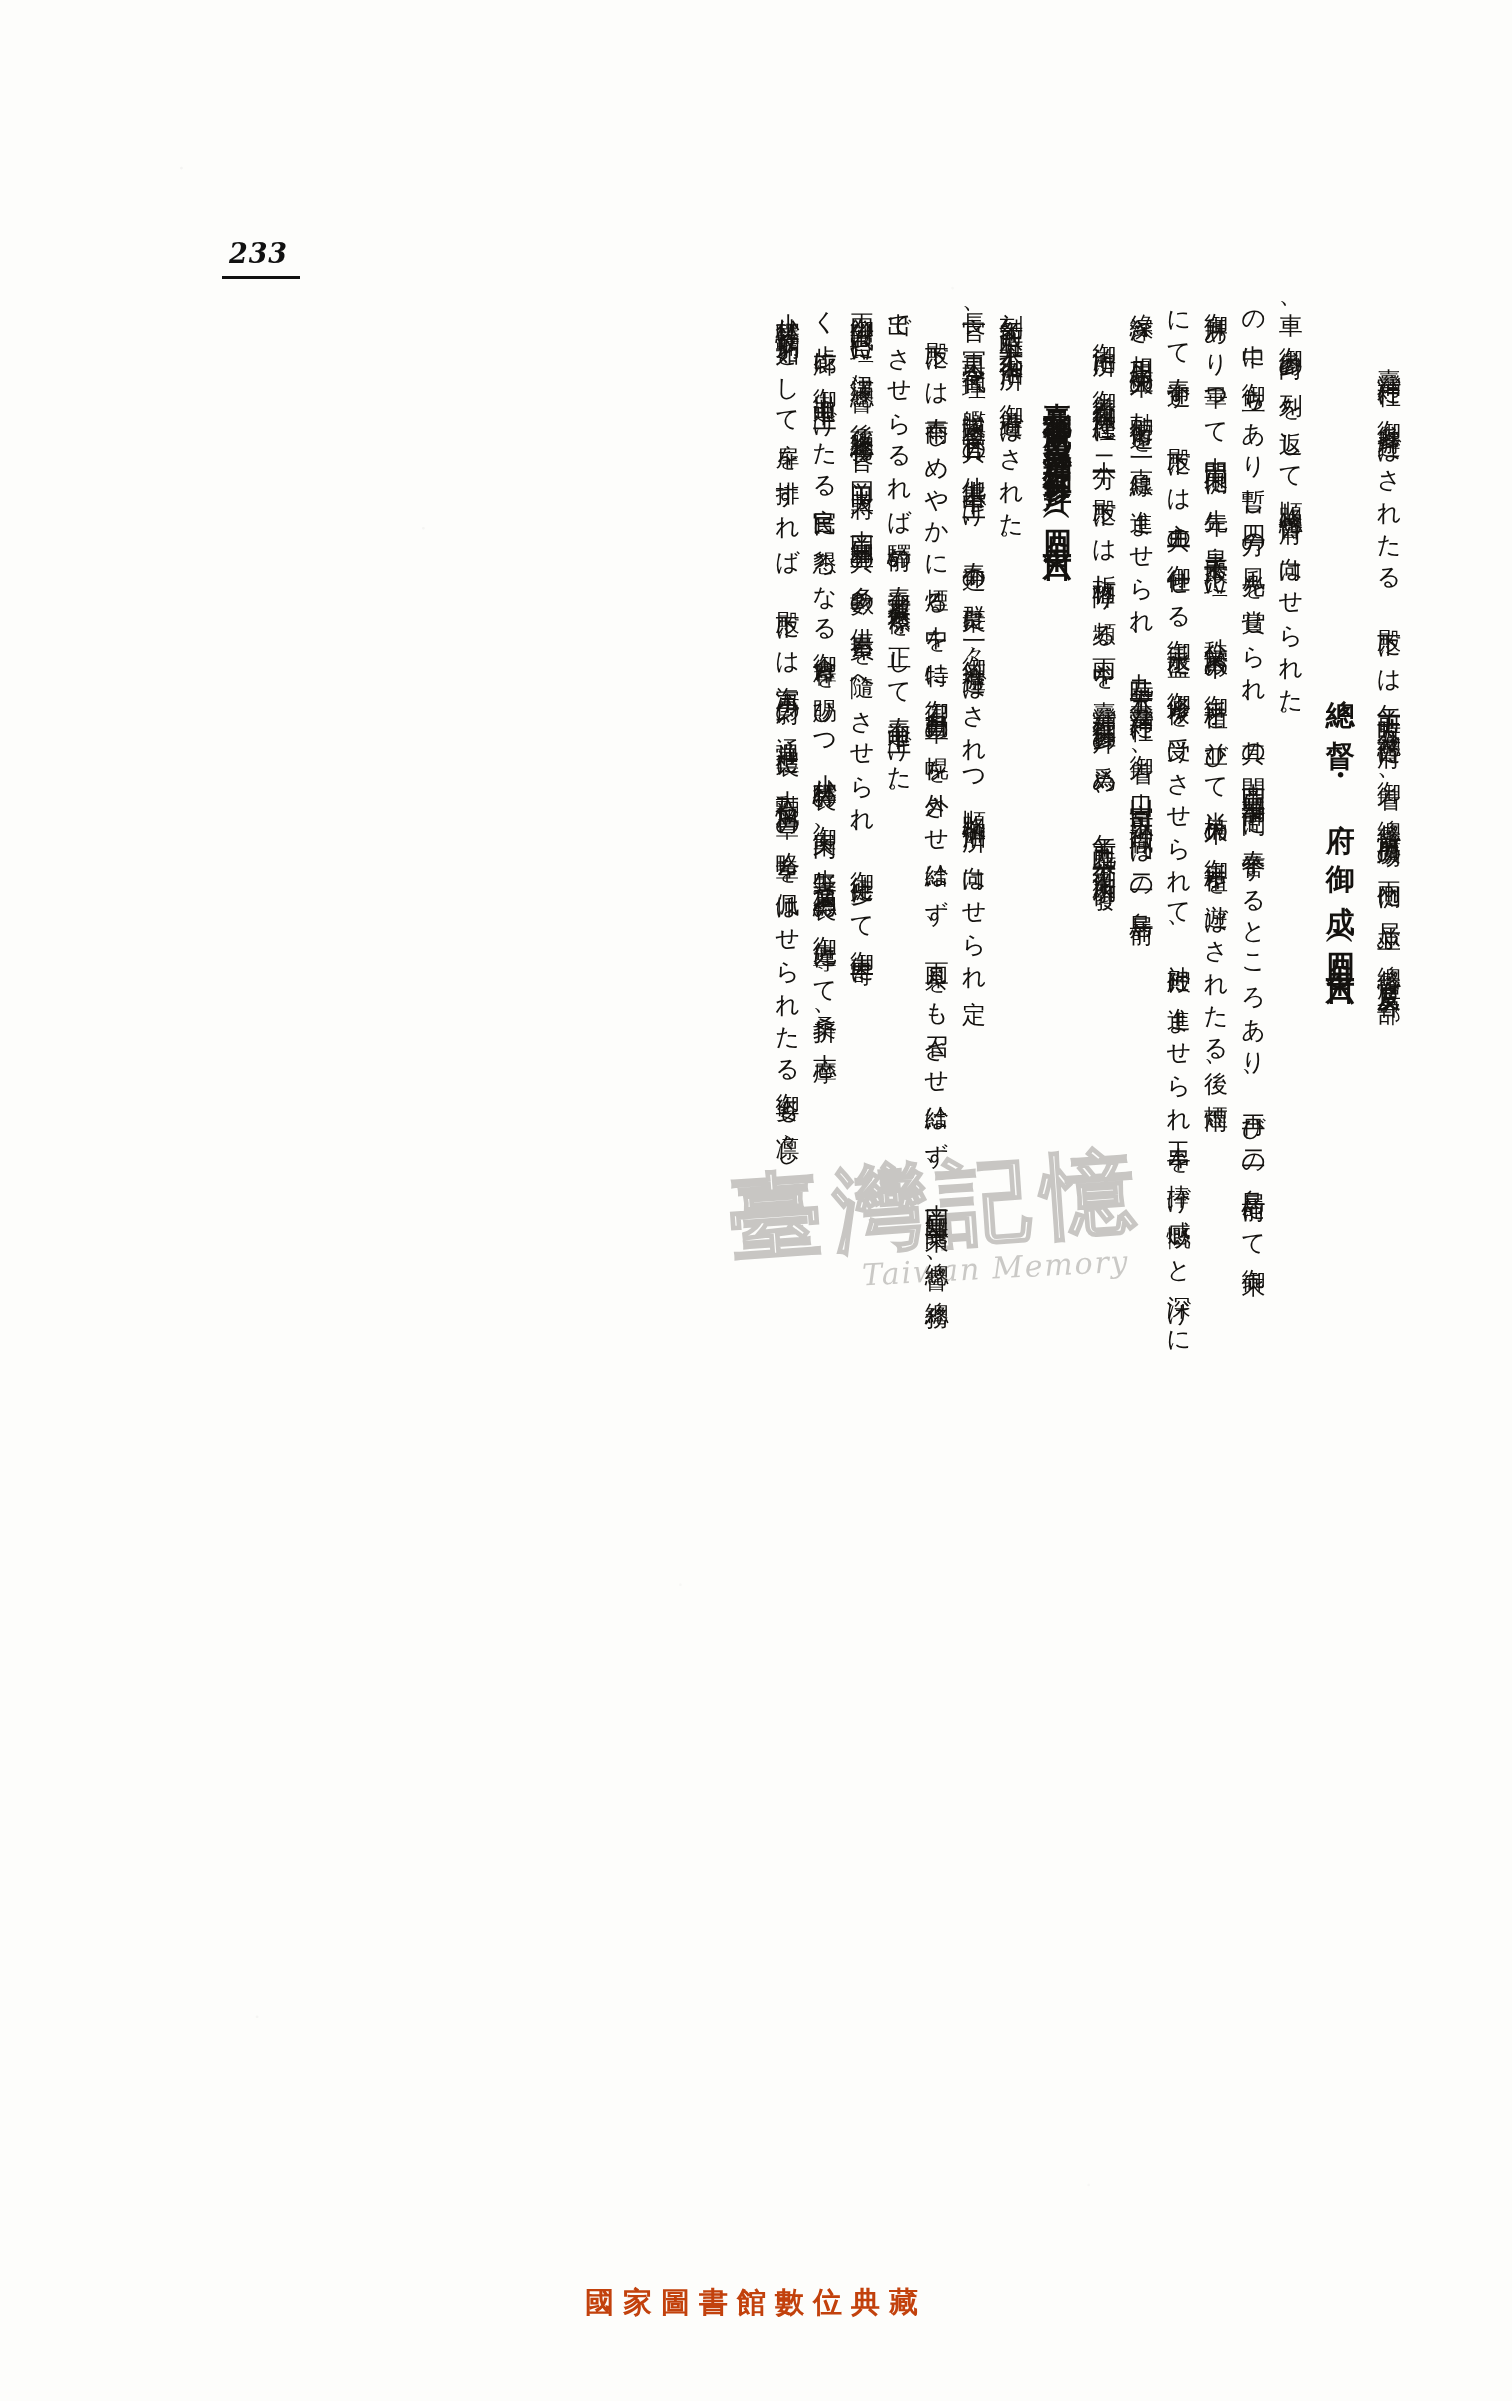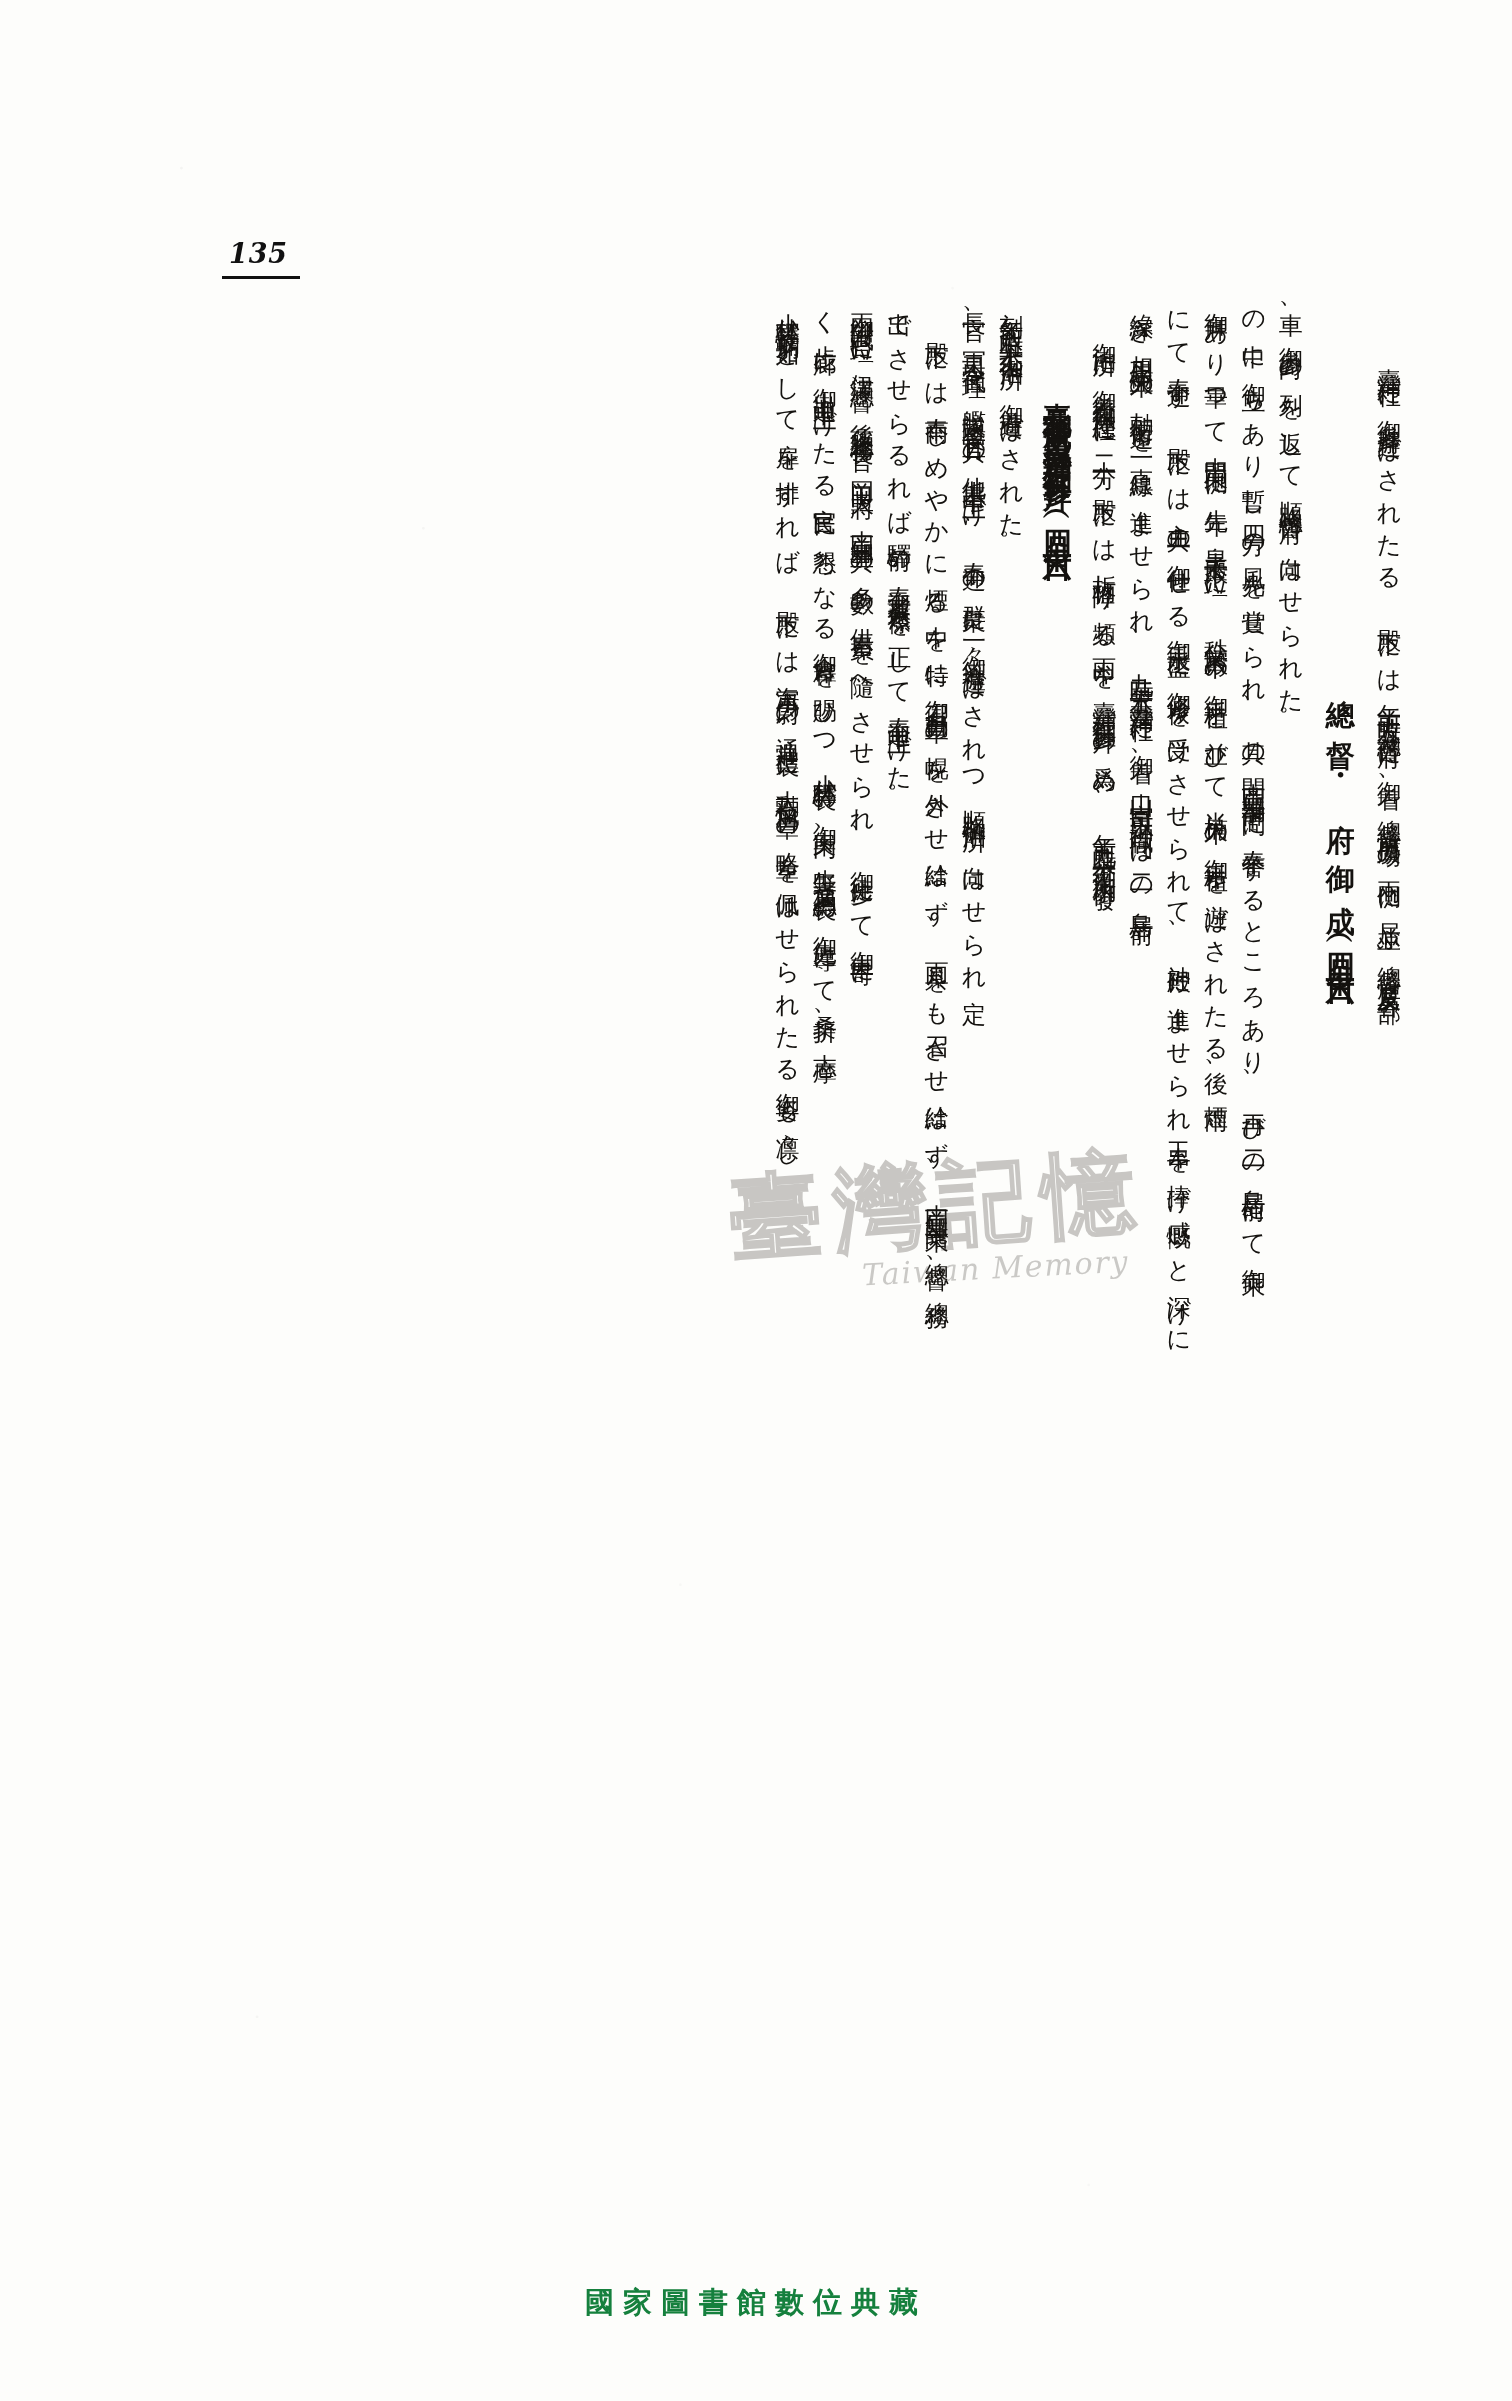--- a/index.html
+++ b/index.html
@@ -135,30 +135,30 @@
   
   #footer-stamp {
     position: absolute;
     left: 0;
     right: 0;
     bottom: 78px;
     text-align: center;
     font-family: "DejaVu Serif", "Liberation Serif", serif;
     font-size: 29px;
     letter-spacing: 9px;
-    color: #15803d;
+    color: #c2410c;
     font-weight: 700;
   }
 </style>
 </head>
 <body>
 
 <div id="page">
 
-  <div id="page-number">135</div>
+  <div id="page-number">233</div>
   <div id="page-number-rule"></div>
 
   <div id="body-text">
     <div class="col">小林驛長鞠躬如として扉を排すれば　殿下には海軍少尉の通常禮裝に大勳位旭日章の略章を佩はせられたる御姿も凛々し</div>
     <div class="col">く步廊に御出迎申上げたる官民に懇ろなる御會釋を賜ひつゝ小林驛長の御案内、生野交通局總長の御先導にて桑折、志摩</div>
     <div class="col">兩御附武官竝に伊澤總督、後藤總務長官、岡田大將、吉岡知事其の多數の供奉員を隨へさせられ、御徒步にて御車寄に</div>
     <div class="col">出でさせらるれば驛前の奉迎者蕭然襟を正して奉迎申上げた。</div>
     <div class="col indent-1">殿下には奉雨しめやかに煙る中を特に御召自動車の幌を外させ給はず、雨具をも召させ給はず、吉岡知事陪乘、總督、總務</div>
     <div class="col">長官、軍司令官代理、艦隊司令長官其の他供奉申上げ、奉迎の群衆に一々御答禮遊ばされつゝ順路御泊所へ向はせられ定</div>
     <div class="col">刻午前八時五十七分御泊所へ御着遊ばされた。</div>

